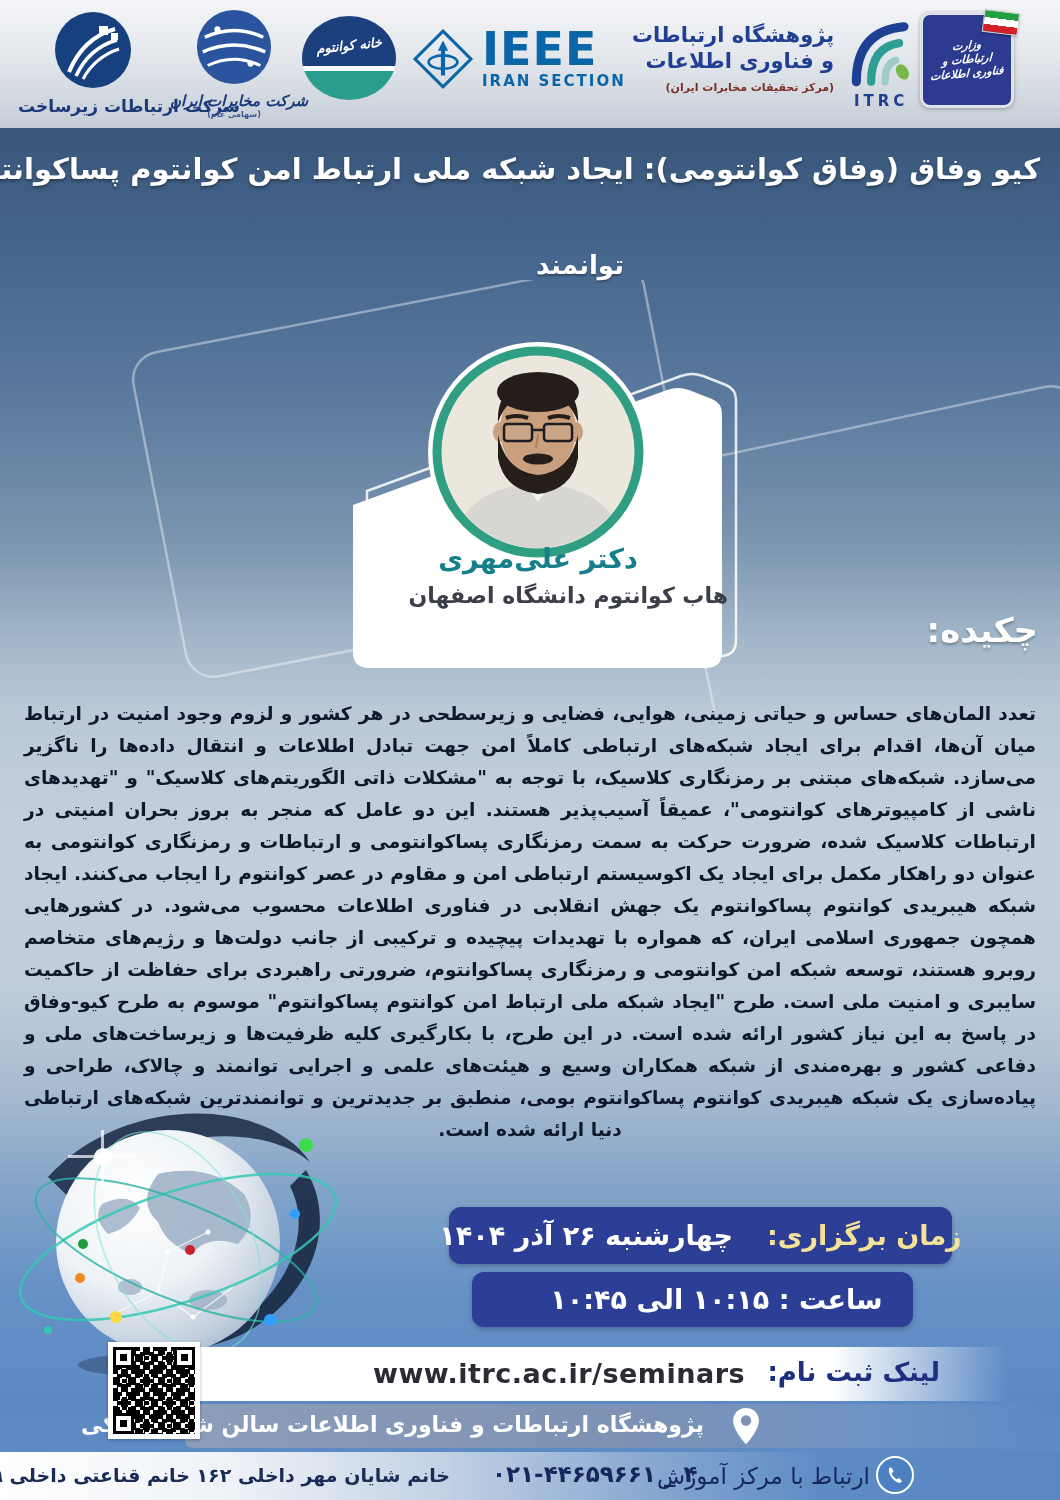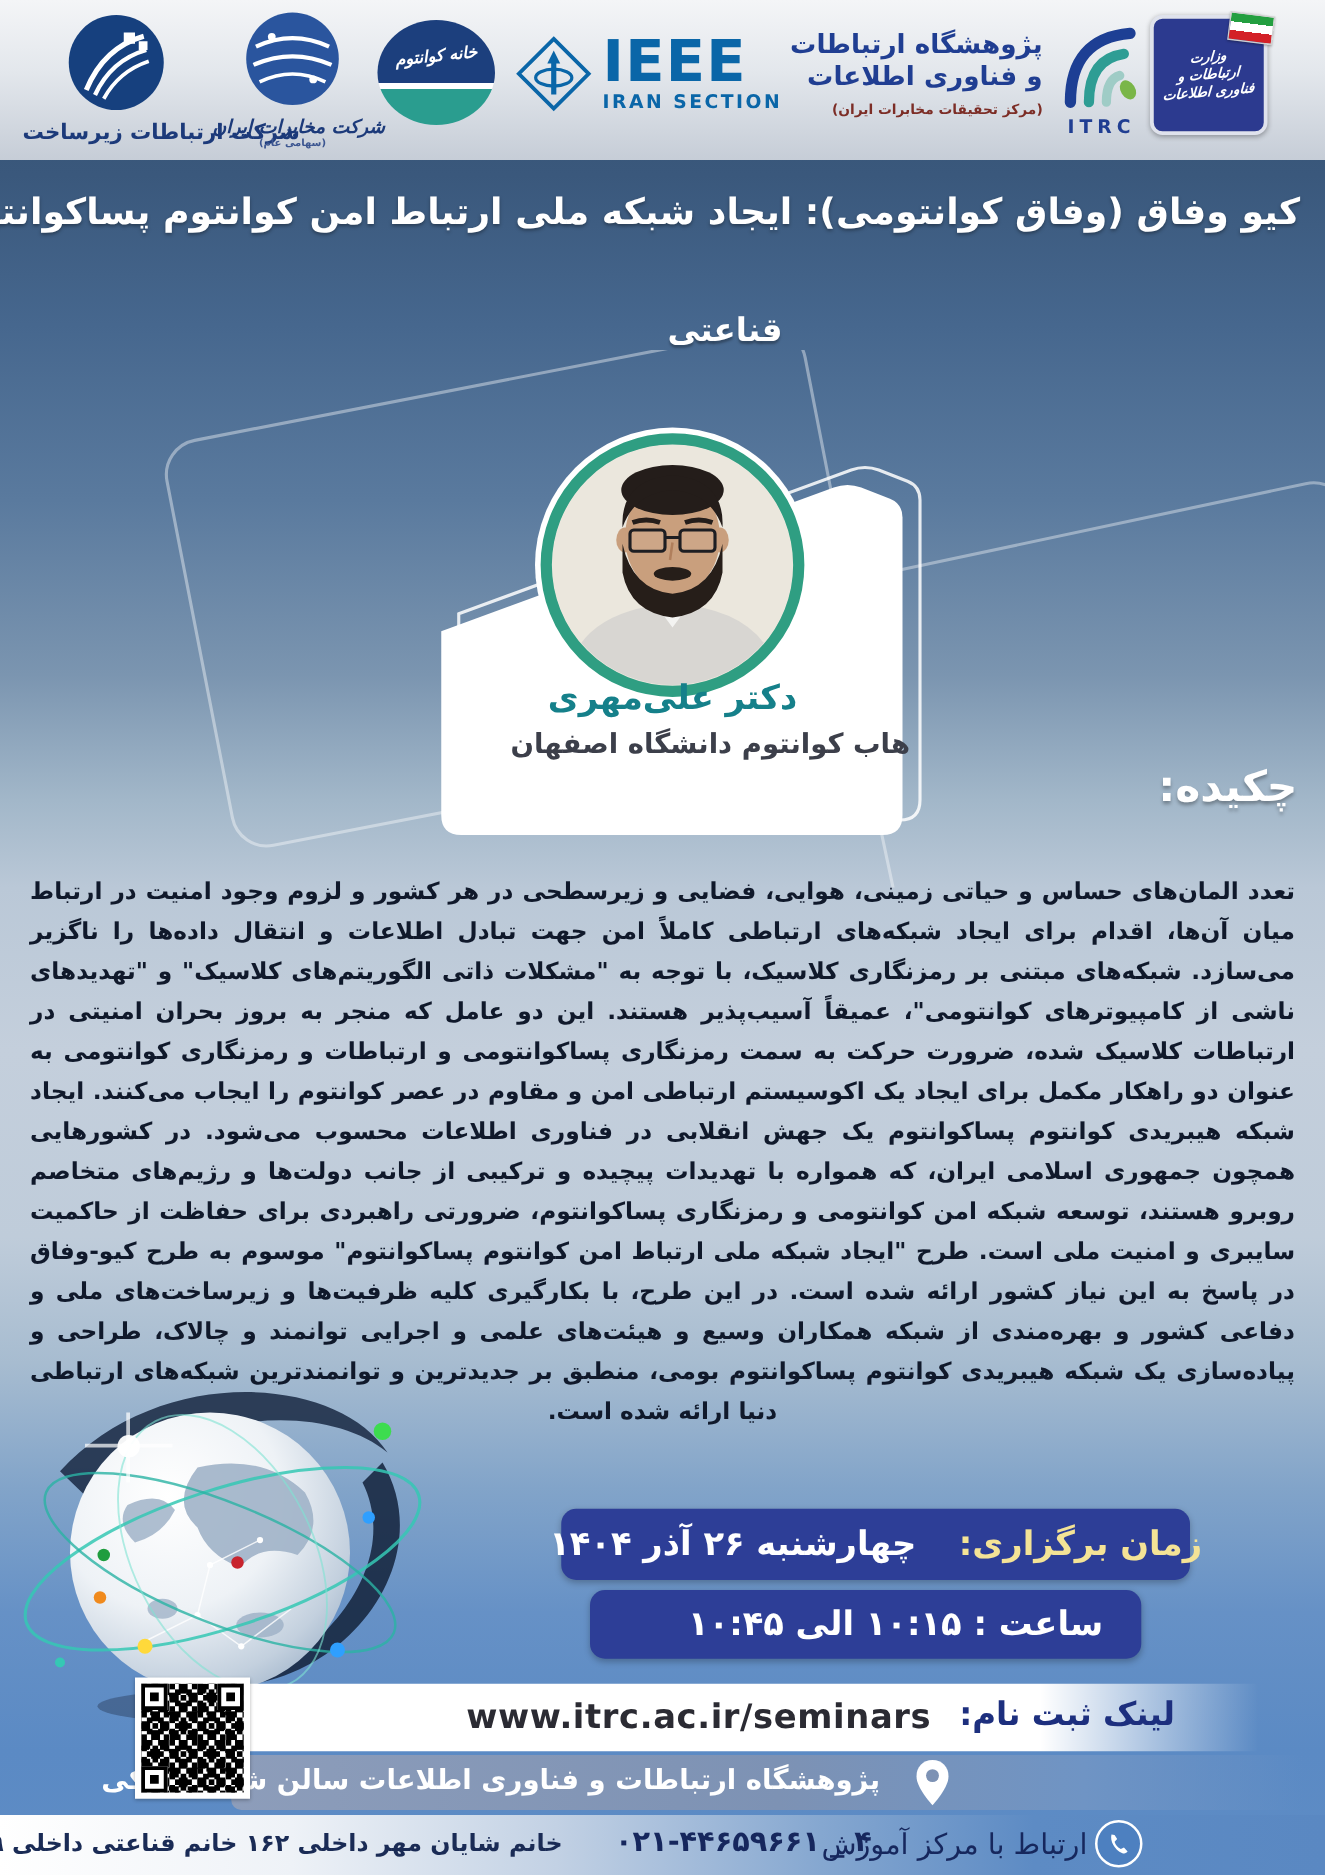--- a/index.html
+++ b/index.html
@@ -222,21 +222,21 @@
         <div class="ministry-flag"></div>
         <span class="ministry-line">وزارت</span>
         <span class="ministry-line">ارتباطات و</span>
         <span class="ministry-line">فناوری اطلاعات</span>
       </div>
     </div>
   </div>
 
   <h1 class="title">کیو وفاق (وفاق کوانتومی): ایجاد شبکه ملی ارتباط امن کوانتوم  پساکوانتوم</h1>
 
-  <div class="speaker-label">قناعتی</div>
+  <div class="speaker-label">توانمند</div>
 
   <svg class="card-layer" width="960" height="430" viewBox="0 0 960 430">
 
     <rect x="55" y="25" width="520" height="330" rx="28" fill="none" stroke="rgba(255,255,255,0.40)" stroke-width="2.5" transform="rotate(-11 315 190)"></rect>
     <rect x="600" y="140" width="420" height="400" rx="30" fill="none" stroke="rgba(255,255,255,0.38)" stroke-width="2.5" transform="rotate(-12 810 340)"></rect>
 
     <path d="M 267 211 L 581 96 Q 592 92 603 96 L 626 105 Q 636 109 636 120 L 636 360 Q 636 376 620 376 L 283 376 Q 267 376 267 360 Z" fill="none" stroke="rgba(255,255,255,0.85)" stroke-width="2.5"></path>
 
     <path d="M 253 225 L 567 110 Q 578 106 589 110 L 612 119 Q 622 123 622 134 L 622 372 Q 622 388 606 388 L 269 388 Q 253 388 253 372 Z" fill="#ffffff"></path>
 

